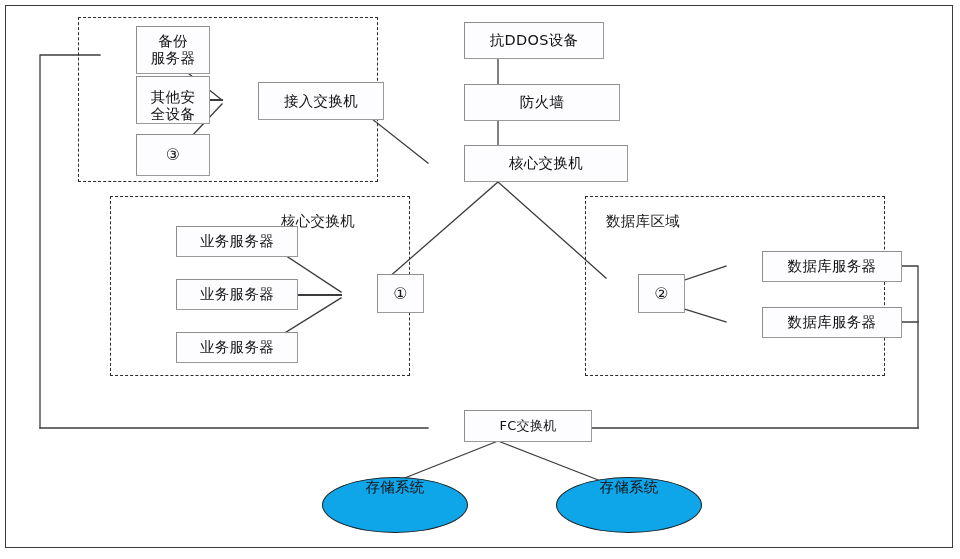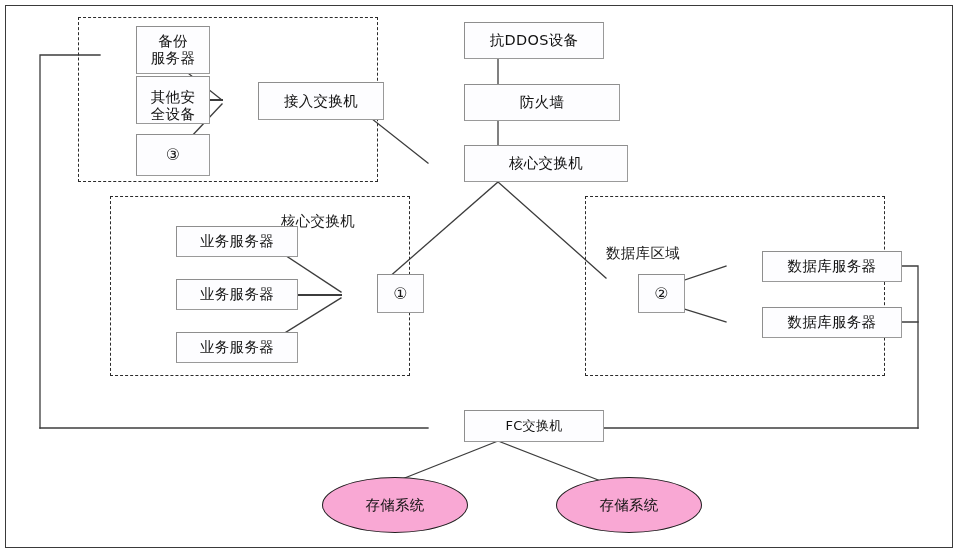--- a/index.html
+++ b/index.html
@@ -78,23 +78,22 @@
   .marker {
     font-size: 16px;
     color: #1a1a1a;
   }
   
   .ellipse {
     position: absolute;
     box-sizing: border-box;
     border: 1.4px solid #1f1f1f;
     border-radius: 50%;
-    background: #f9a8d4;
+    background: #0ea5e9;
     display: flex;
-    align-items: center;
     justify-content: center;
     color: #111111;
     font-size: 14.5px;
     letter-spacing: 0.3px;
   }
   .fc-node {
     font-size: 13px;
   }
 </style>
 </head>
@@ -142,21 +141,21 @@
       <line x1="498" y1="441" x2="606" y2="483"></line>
     </g>
   </svg>
 
   <div class="zone" style="left:78px; top:17px; width:300px; height:165px;"></div>
 
   <div class="zone" style="left:110px; top:196px; width:300px; height:180px;"></div>
   <div class="zone-label" style="left:281px; top:212px;">核心交换机</div>
 
   <div class="zone" style="left:585px; top:196px; width:300px; height:180px;"></div>
-  <div class="zone-label" style="left:606px; top:212px;margin-top:32px;">数据库区域</div>
+  <div class="zone-label" style="left:606px; top:212px;">数据库区域</div>
 
   <div class="node two-line" style="left:100px; top:26px; width:74px; height:48px;">
     <span class="ln">备份</span>
     <span class="ln">服务器</span>
   </div>
 
   <div class="node two-line" style="left:100px; top:76px; width:74px; height:48px;justify-content:flex-end;">
     <span class="ln">其他安</span>
     <span class="ln">全设备</span>
   </div>
@@ -202,21 +201,21 @@
   </div>
 
   <div class="node" style="left:726px; top:251px; width:140px; height:31px;">
     <span>数据库服务器</span>
   </div>
 
   <div class="node" style="left:726px; top:307px; width:140px; height:31px;">
     <span>数据库服务器</span>
   </div>
 
-  <div class="node fc-node" style="left:428px; top:410px; width:140px; height:32px;">
+  <div class="node fc-node" style="left:428px; top:410px; width:128px; height:32px;">
     <span>FC交换机</span>
   </div>
 
   <div class="ellipse" style="left:322px; top:477px; width:146px; height:56px;">
     <span>存储系统</span>
   </div>
 
   <div class="ellipse" style="left:556px; top:477px; width:146px; height:56px;">
     <span>存储系统</span>
   </div>

